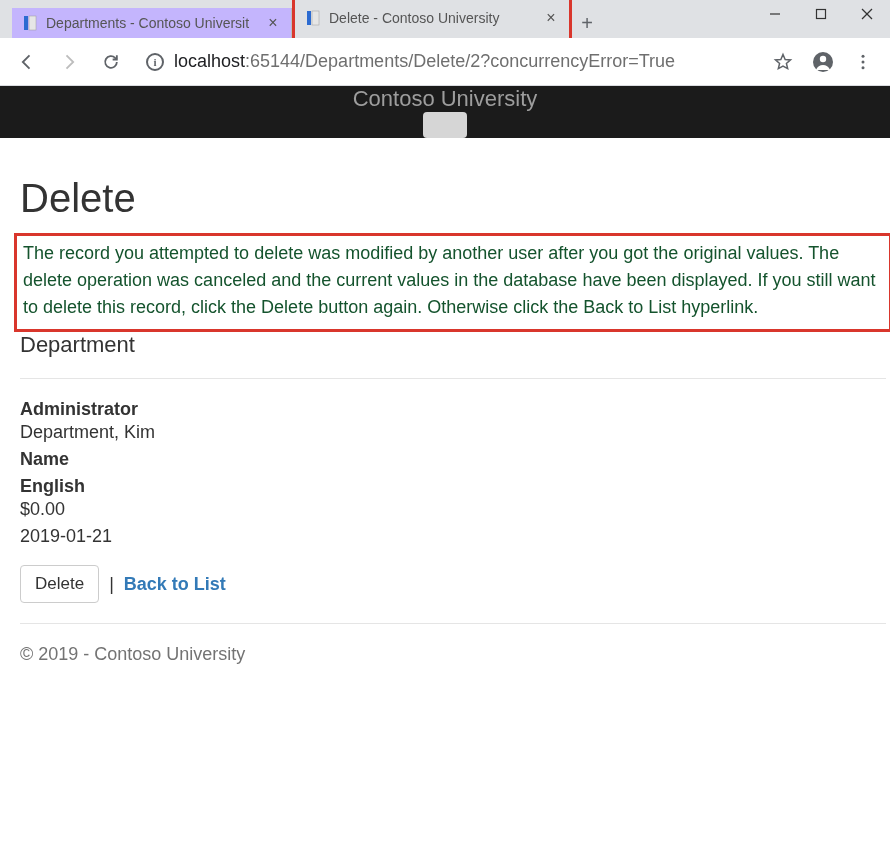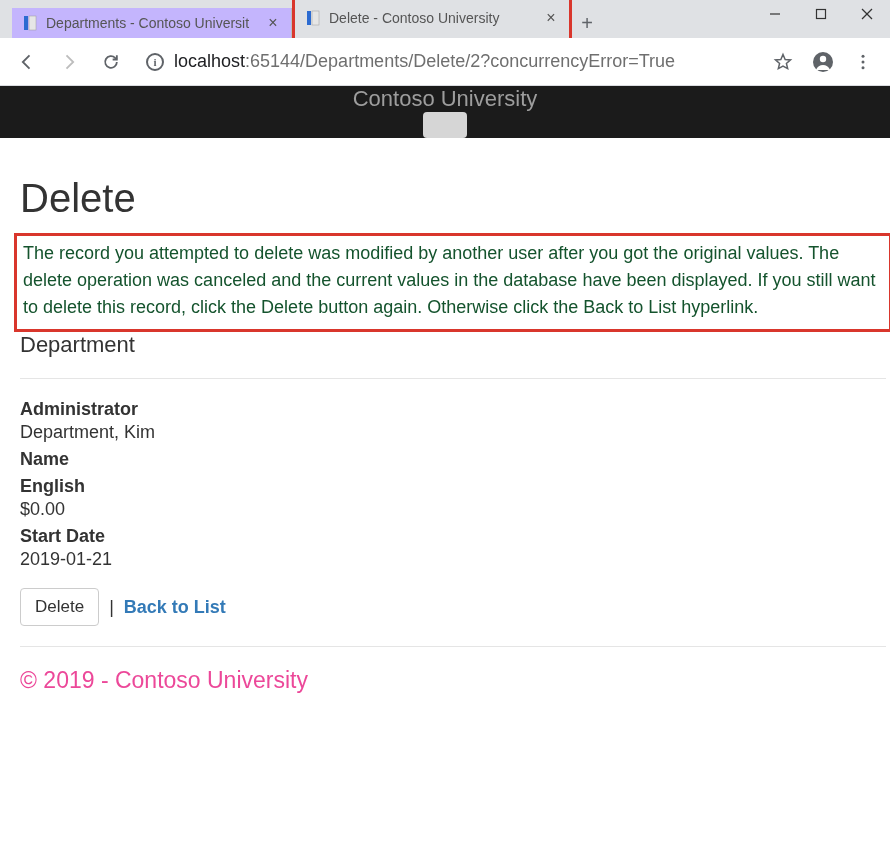--- a/index.html
+++ b/index.html
@@ -235,22 +235,22 @@
       cursor: pointer;
     }
     .link {
       color: #337ab7;
       text-decoration: none;
       cursor: pointer;
       font-weight: bold;
     }
     .sep { color: #333; }
     .footer {
-      font-size: 23px;
-      color: #ec4899;
+      font-size: 18px;
+      color: #737373;
       margin-top: 12px;
     }
   </style>
 </head>
 <body>
 
 <div class="titlebar">
   <div class="tabs">
     <div class="tab inactive">
       <span class="favicon">
@@ -353,21 +353,20 @@
   <h4 class="subhead">Department</h4>
 
   <hr>
 
   <dl class="dl">
     <dt>Administrator</dt>
     <dd>Department, Kim</dd>
     <dt>Name</dt>
     <dt>English</dt>
     <dd>$0.00</dd>
-    <dt>Start Date</dt>
     <dd>2019-01-21</dd>
   </dl>
 
   <div class="form-actions">
     <button class="btn">Delete</button>
     <span class="sep">|</span>
     <a class="link">Back to List</a>
   </div>
 
   <hr>

